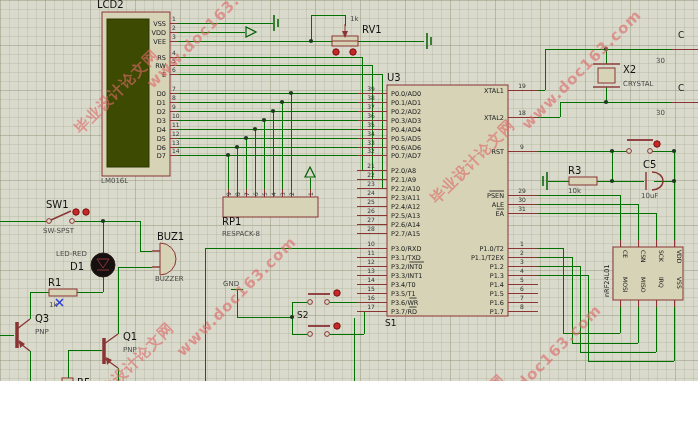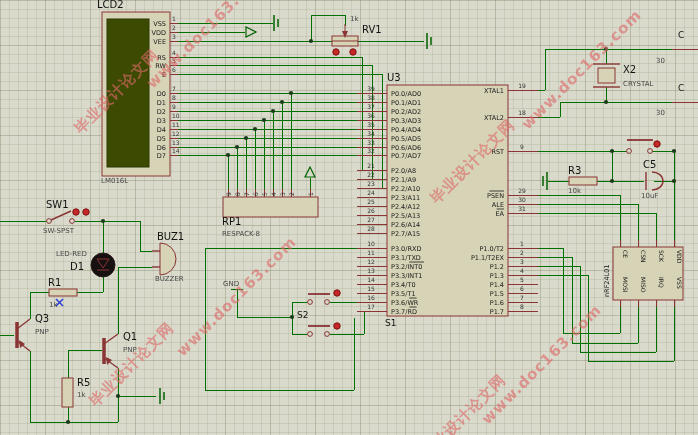--- a/index.html
+++ b/index.html
@@ -1,17 +1,17 @@
 <!DOCTYPE html>
 <html><head>
 <meta charset="utf-8">
 <style>
   html,body{margin:0;padding:0;}
   .canvas{
-    position:relative;width:698px;height:435px;overflow:hidden;
+    position:relative;width:698px;height:381px;overflow:hidden;
     background-color:#d9dacb;
     background-image:
       linear-gradient(rgba(140,142,115,.30) 1px, transparent 1px),
       linear-gradient(90deg, rgba(140,142,115,.30) 1px, transparent 1px),
       linear-gradient(rgba(150,152,126,.22) 1px, transparent 1px),
       linear-gradient(90deg, rgba(150,152,126,.22) 1px, transparent 1px);
     background-size:45px 45px,45px 45px,9px 9px,9px 9px;
   }
   svg text{font-family:"DejaVu Sans","Liberation Sans",sans-serif;}
   .body{fill:#d6d3b6;stroke:#8a3434;stroke-width:1;}

